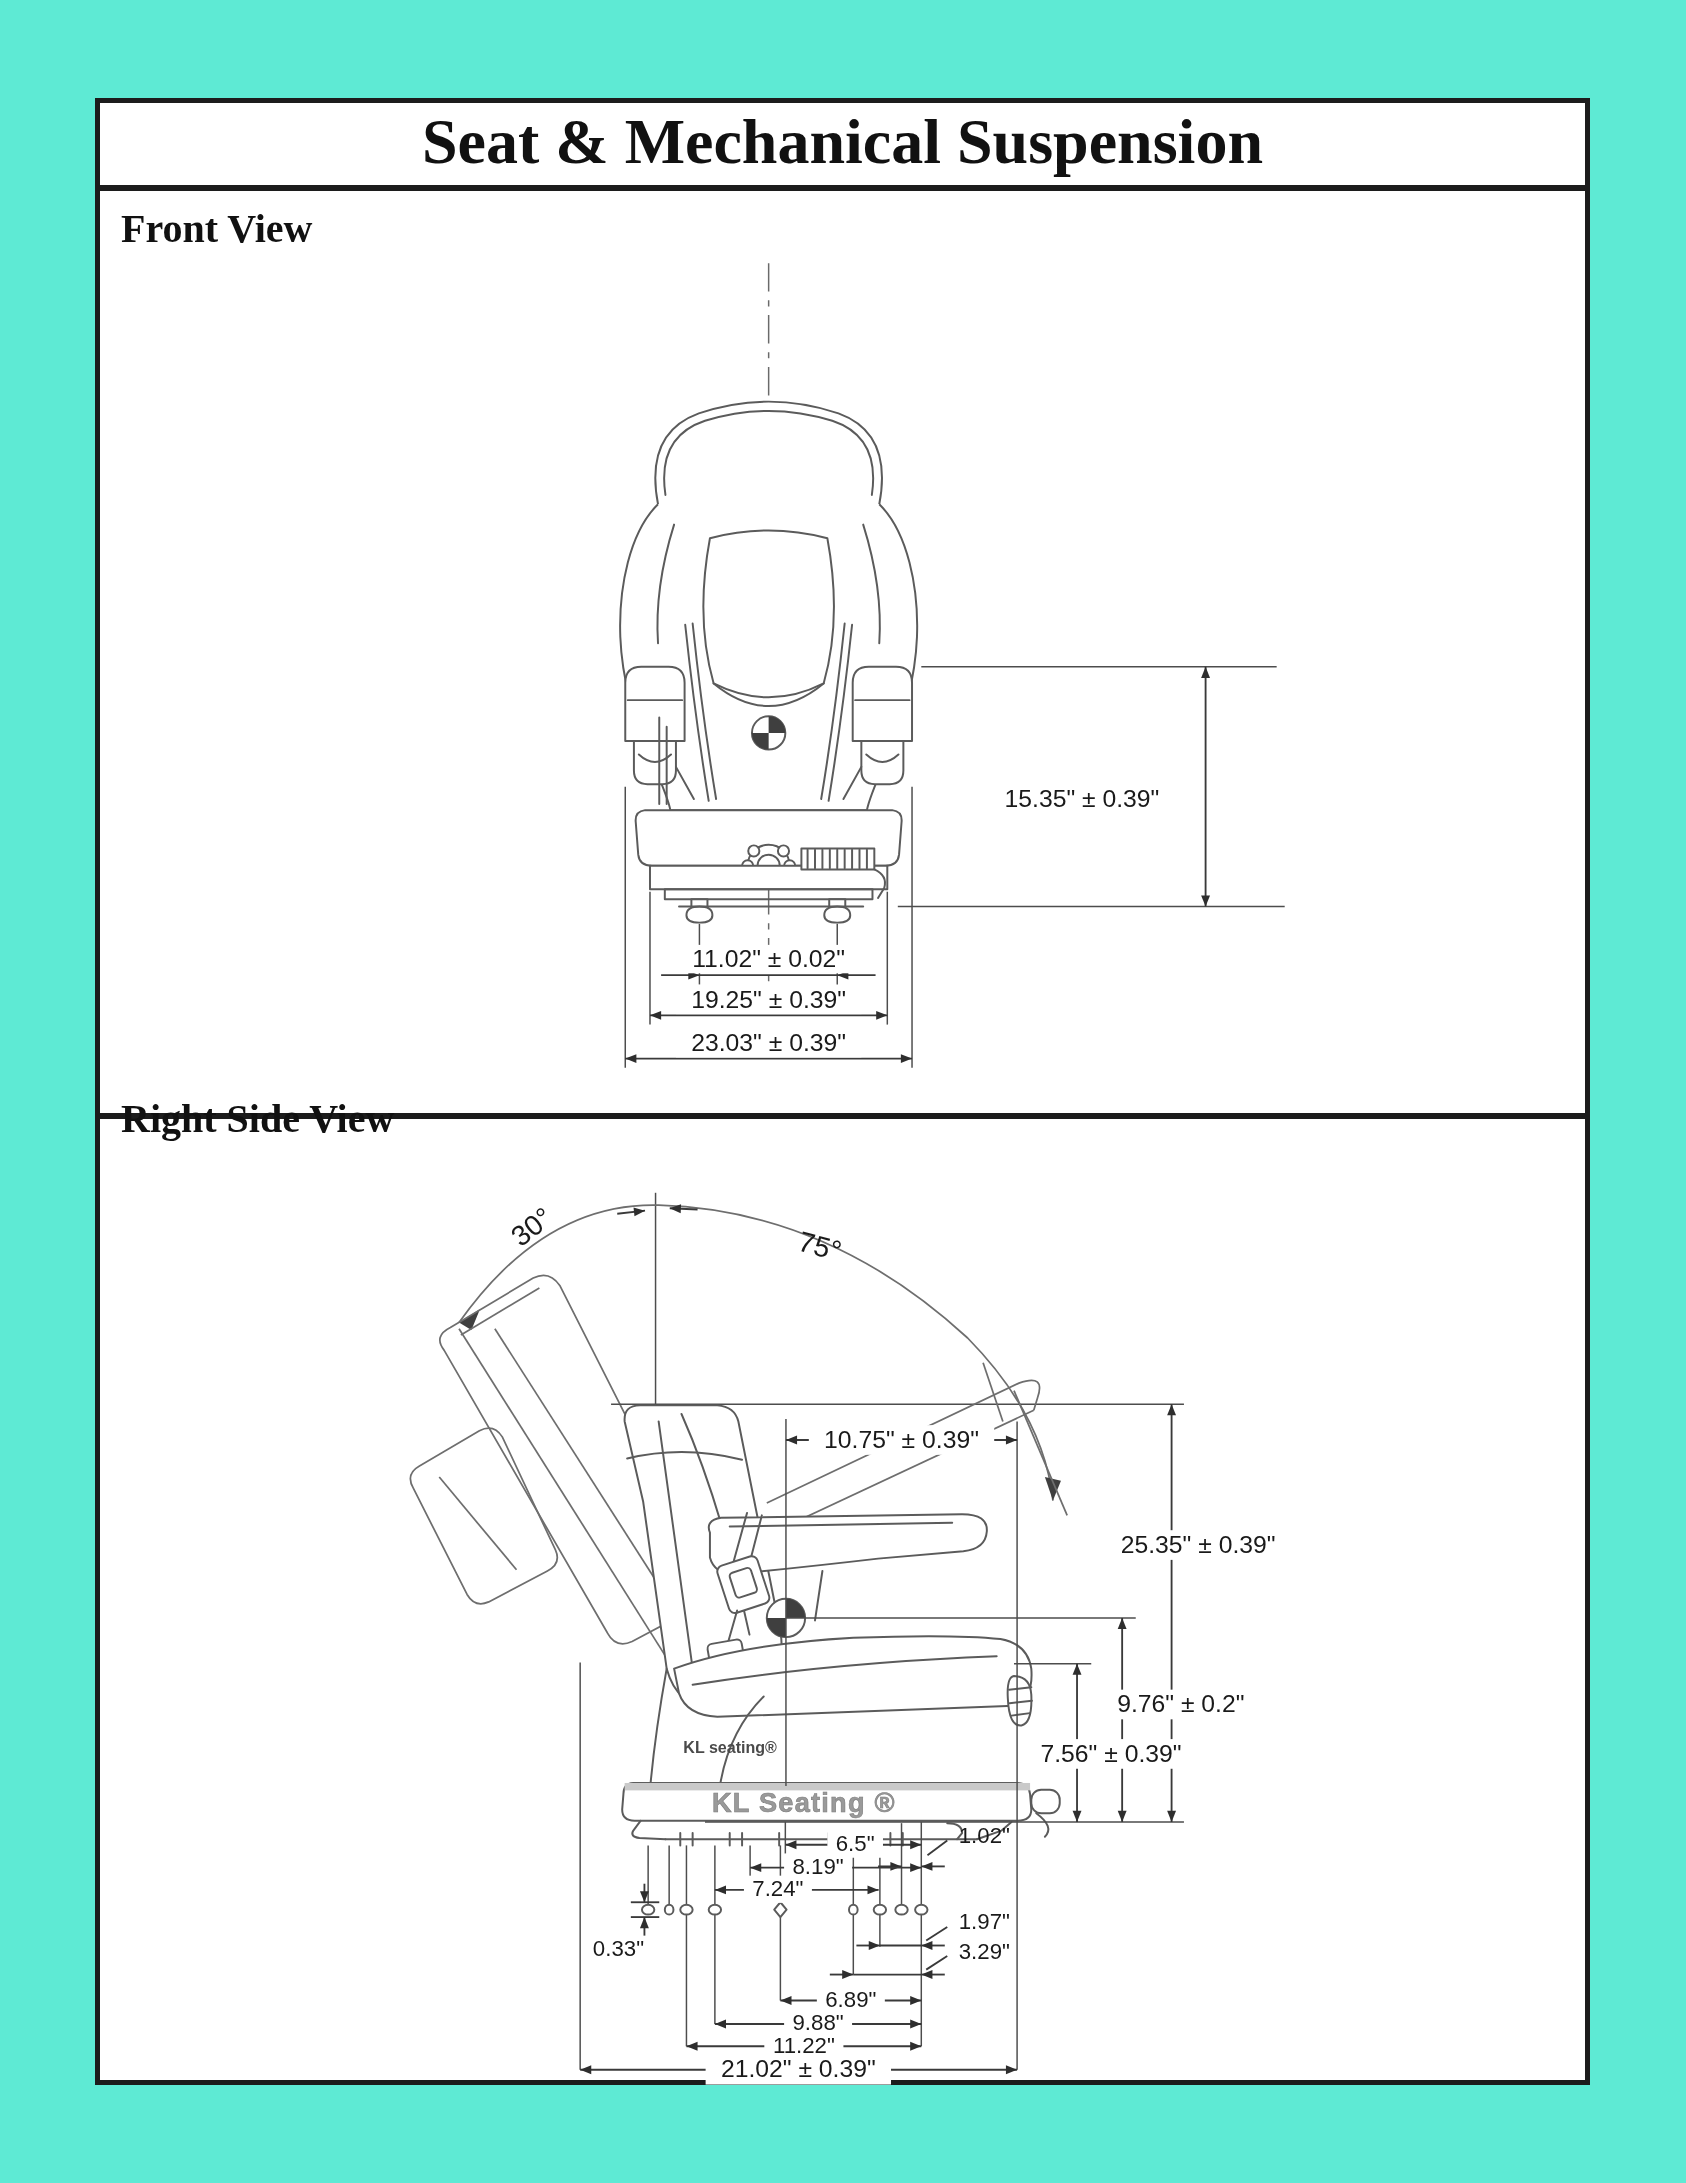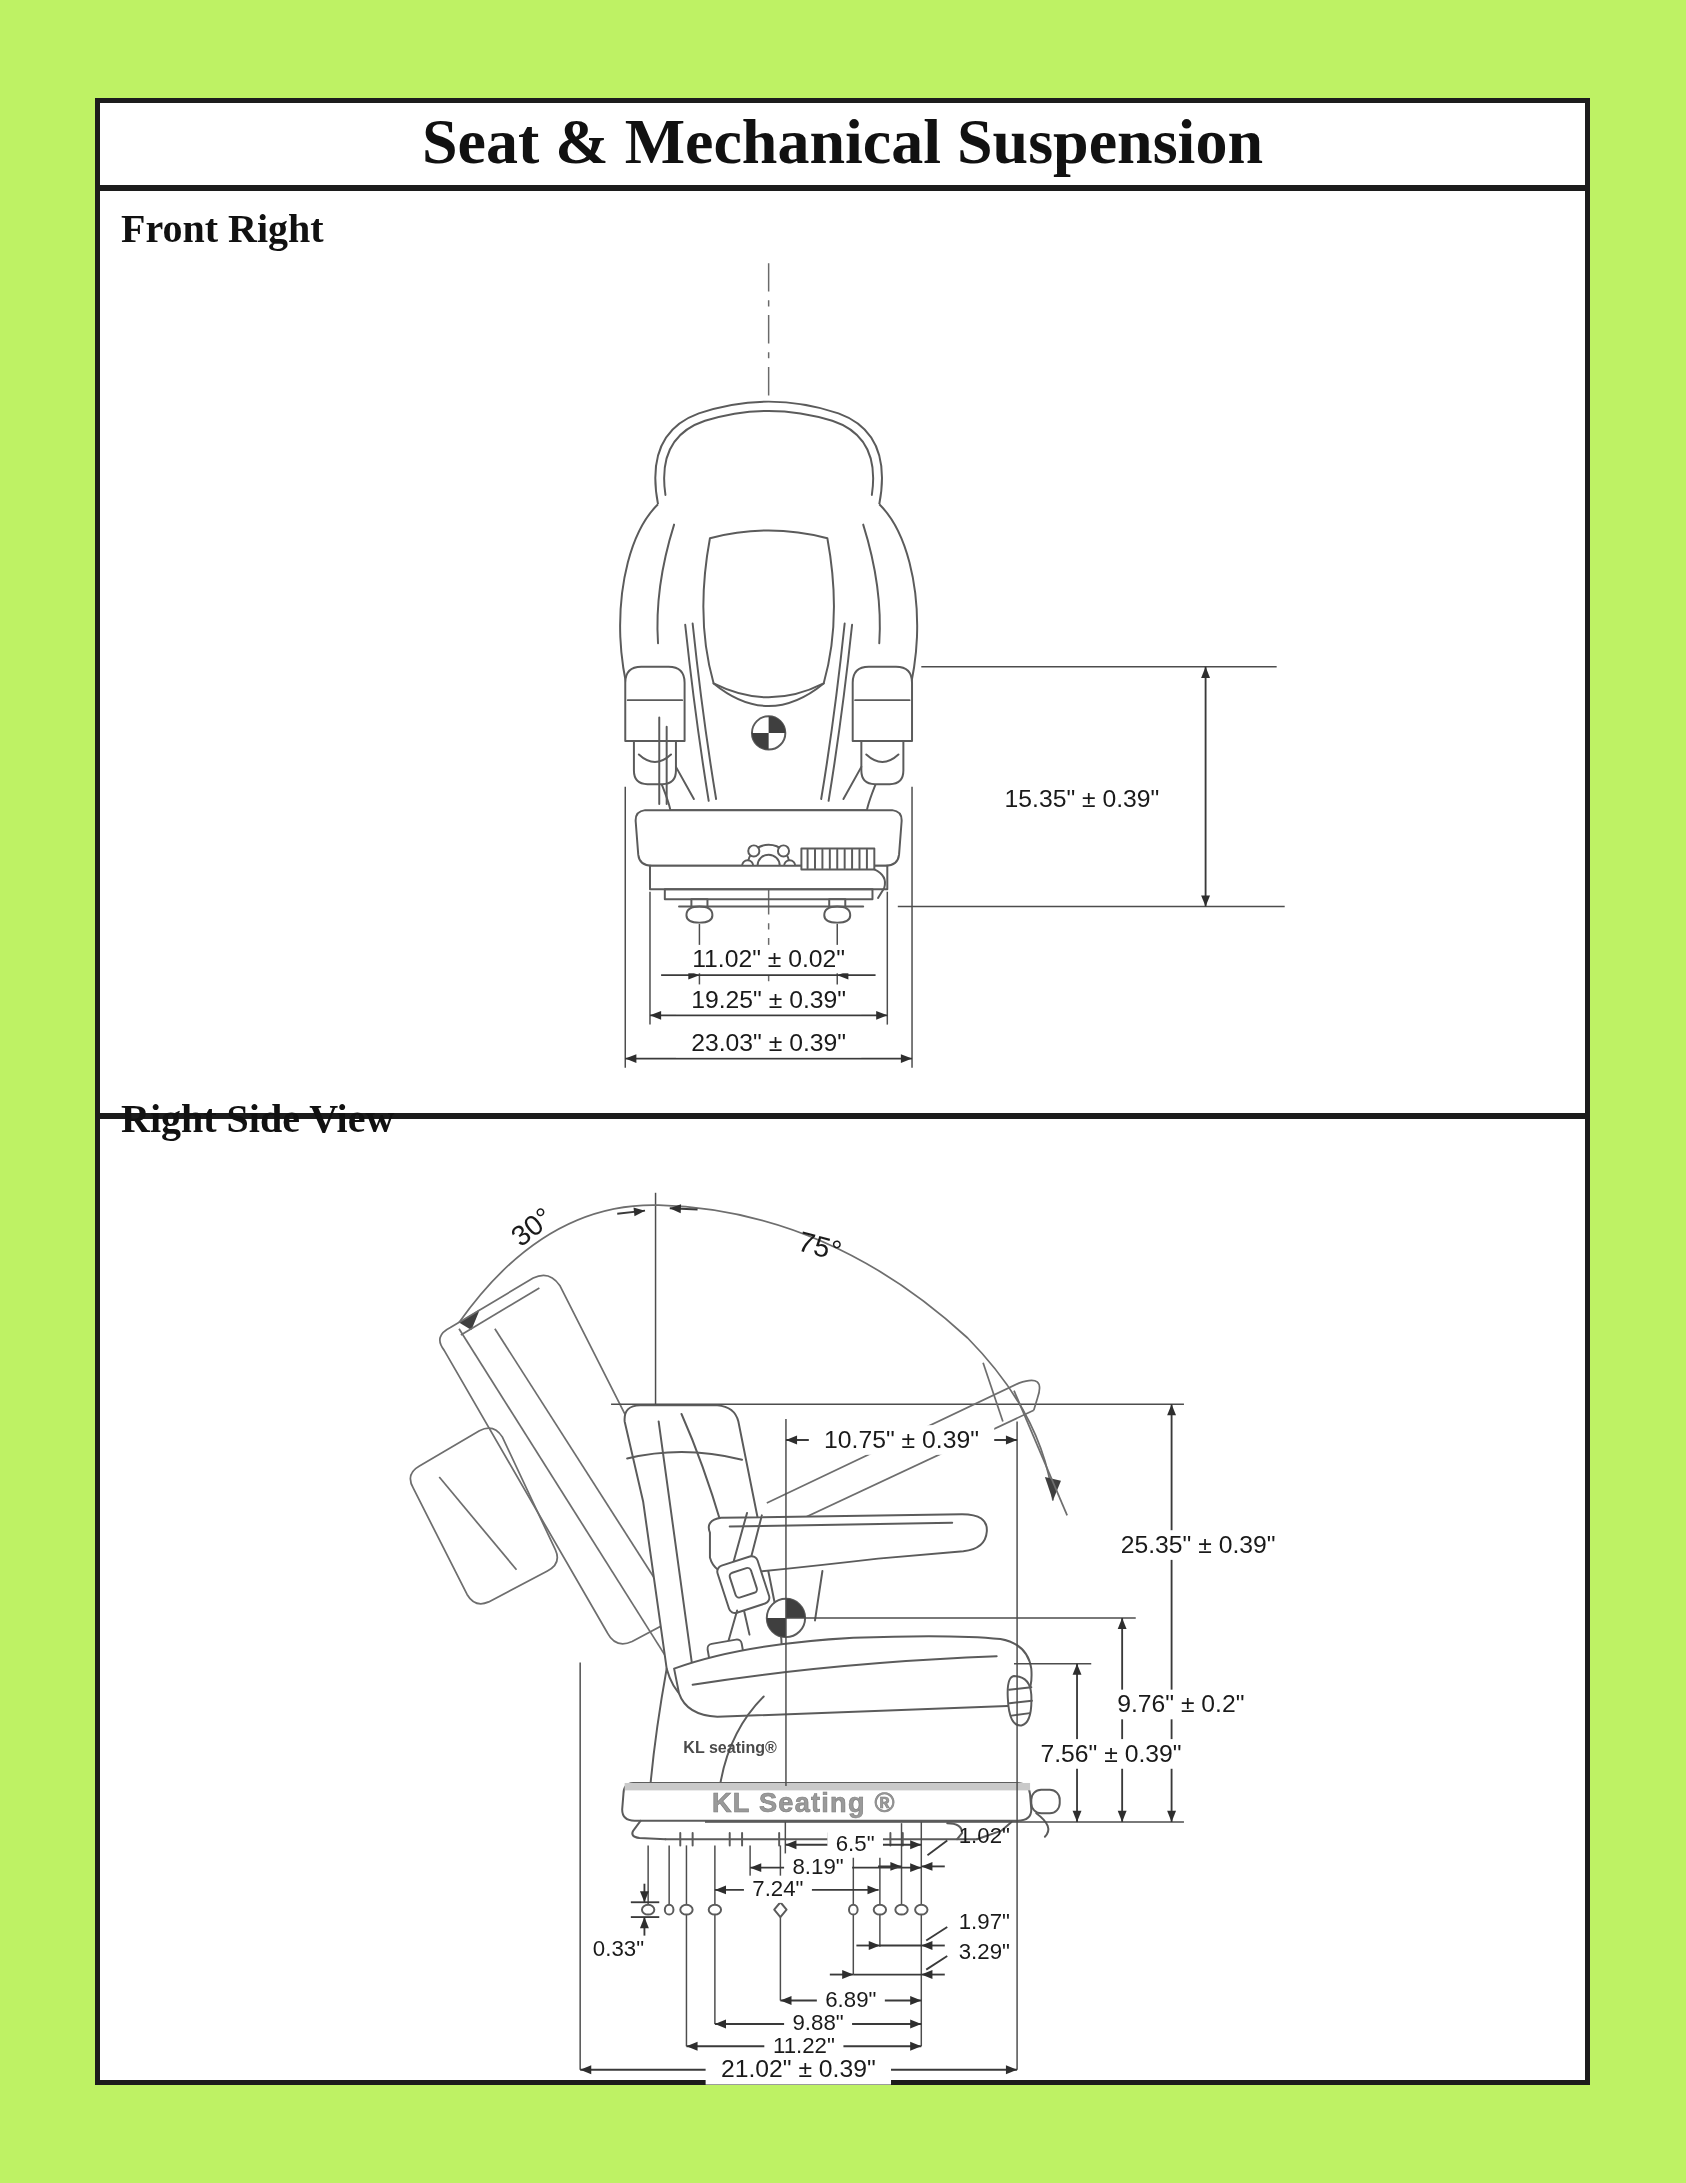--- a/index.html
+++ b/index.html
@@ -1,19 +1,19 @@
 <!DOCTYPE html>
 <html style="font-size:10px"><head>
 <meta charset="utf-8">
 <style>
   html,body{margin:0;padding:0;background:#ffffff;}
   .page{
     position:relative;
     width:1687px;height:2183px;
-    background:#bef264;
+    background:#5eead4;
     font-family:"Liberation Sans", sans-serif;
     overflow:hidden;
   }
   .frame{
     position:absolute;left:95px;top:98px;width:1495px;height:1987px;
     border:5px solid #1c1c1c;box-sizing:border-box;background:#ffffff;
   }
   .title-band{
     position:absolute;left:95px;top:98px;width:1495px;height:93px;
     border-bottom:6.8px solid #1c1c1c;box-sizing:border-box;
@@ -55,21 +55,21 @@
 <body>
 
 <div class="page">
 
   <div class="frame"></div>
 
   <div class="title-band">
     <h1>Seat &amp; Mechanical Suspension</h1>
   </div>
 
-  <div id="front-label" class="section-label">Front Right</div>
+  <div id="front-label" class="section-label">Front View</div>
 
   <svg id="front-svg" width="1495" height="924" viewBox="153 305 2419 1495">
     <defs>
       <marker id="ah" viewBox="0 0 10 10" refX="10" refY="5" markerWidth="34" markerHeight="18" markerUnits="userSpaceOnUse" orient="auto-start-reverse">
         <path d="M0,1 L10,5 L0,9 Z" fill="#2e2e2e"></path>
       </marker>
     </defs>
 
     <line class="cl" x1="1243" y1="425" x2="1243" y2="1640"></line>
 

